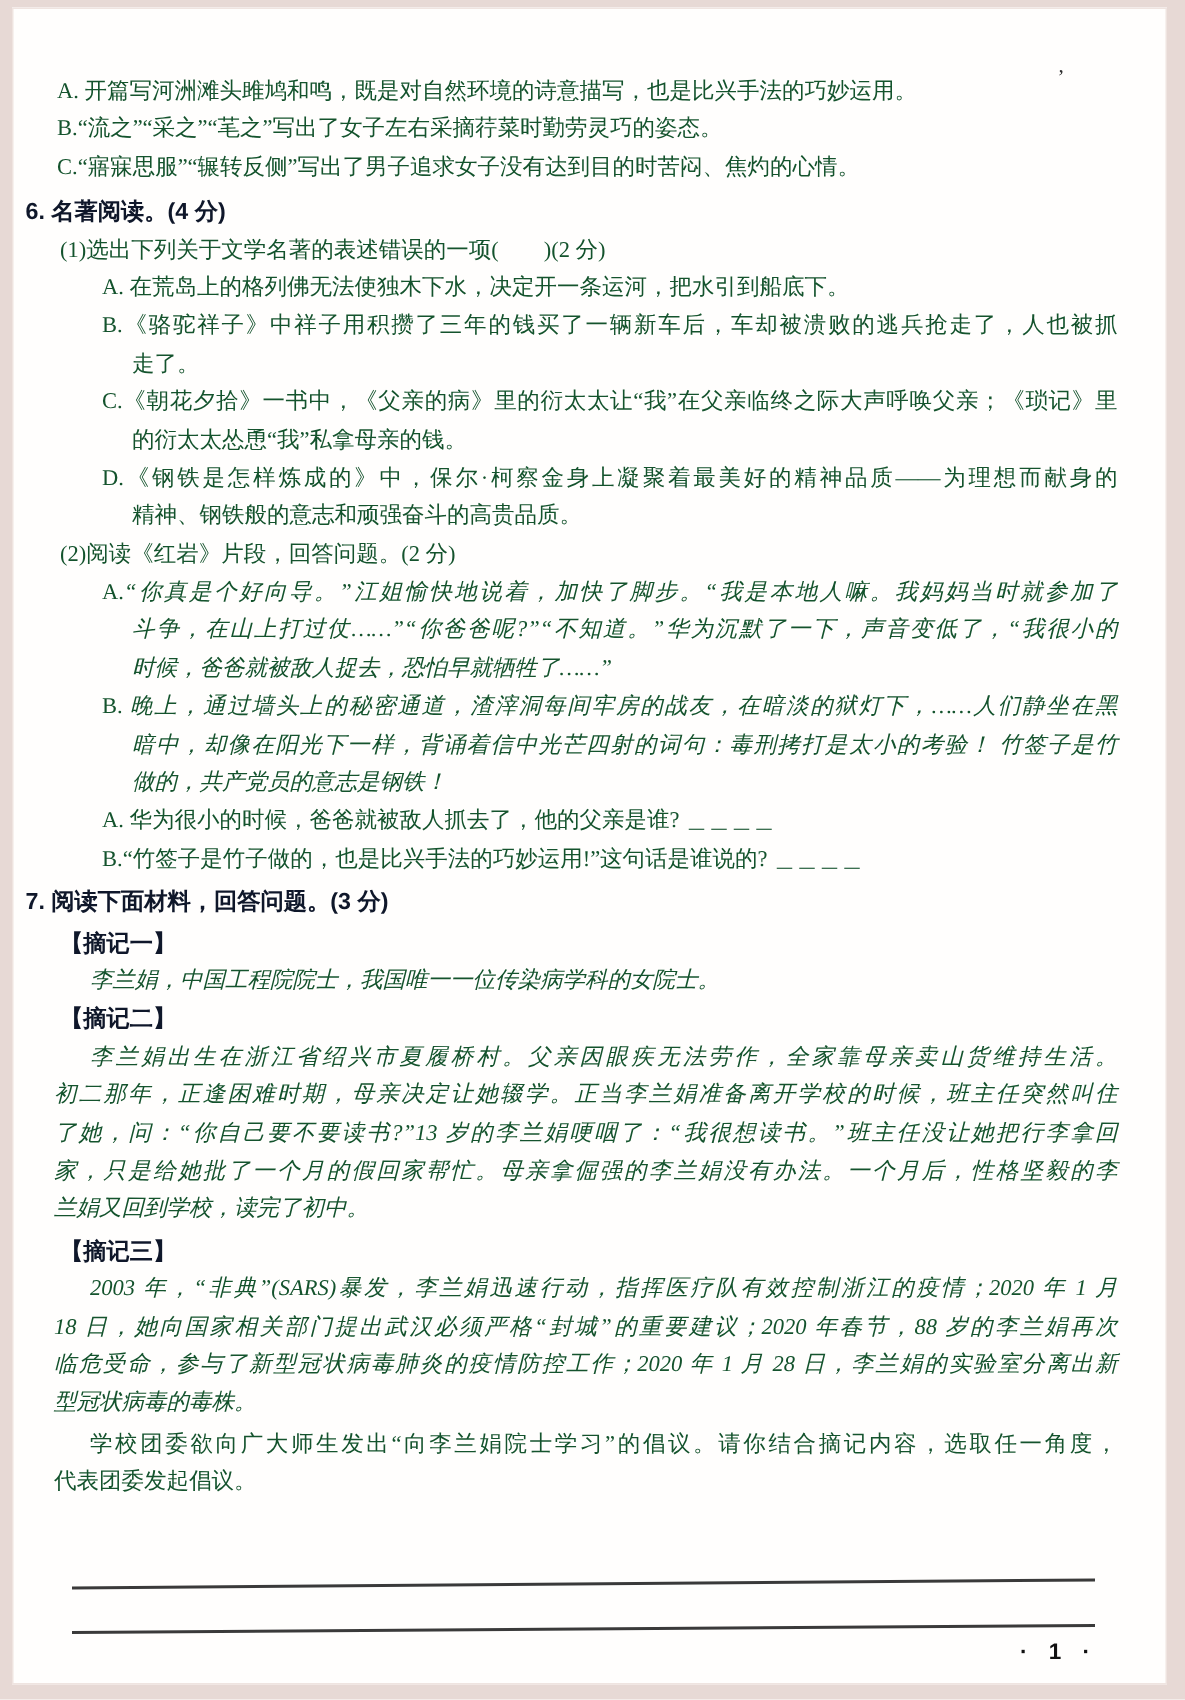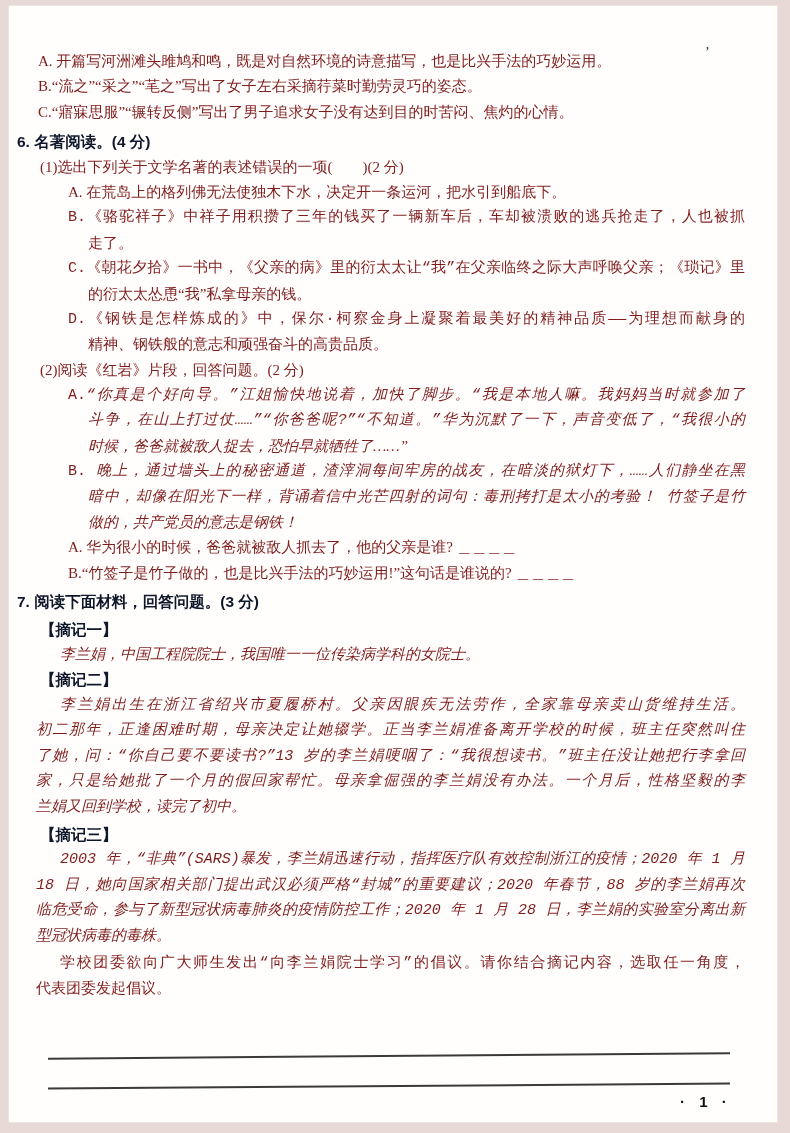--- a/index.html
+++ b/index.html
@@ -10,30 +10,30 @@
     overflow:hidden;
   }
   .page{
     position:absolute;left:8px;top:5px;width:770px;height:1118px;
     background:#fffefd;
     box-shadow:0 0 0 1px #efe4e0 inset;
   }
   .content{padding-top:44px;}
   .line{
     font-size:15px;line-height:25.4px;height:25.4px;overflow:hidden;
-    color:#7f1d1d;white-space:pre-wrap;padding-right:33px;
+    color:#14532d;white-space:pre-wrap;padding-right:33px;
   }
   .ind-t{padding-left:30px}
   .ind-q{padding-left:9px}
   .ind-s{padding-left:32px}
   .ind-o{padding-left:60px}
   .ind-w{padding-left:80px}
   .ind-pf{padding-left:52px}
   .ind-p{padding-left:28px}
-  .just{text-align:justify;text-align-last:justify;font-family:Liberation Mono, monospace;}
+  .just{text-align:justify;text-align-last:justify;}
   .bold{
     font-weight:700;font-size:15.5px;
     font-family:"Liberation Sans","DejaVu Sans",sans-serif;
     color:#0f172a;
   }
   .kai .txt{font-style:italic;text-align:right;}
   .lbl{font-style:normal;}
   .answer-line{
     position:absolute;height:0;border-top:2px solid #3a3a3a;
     left:40px;width:682px;

